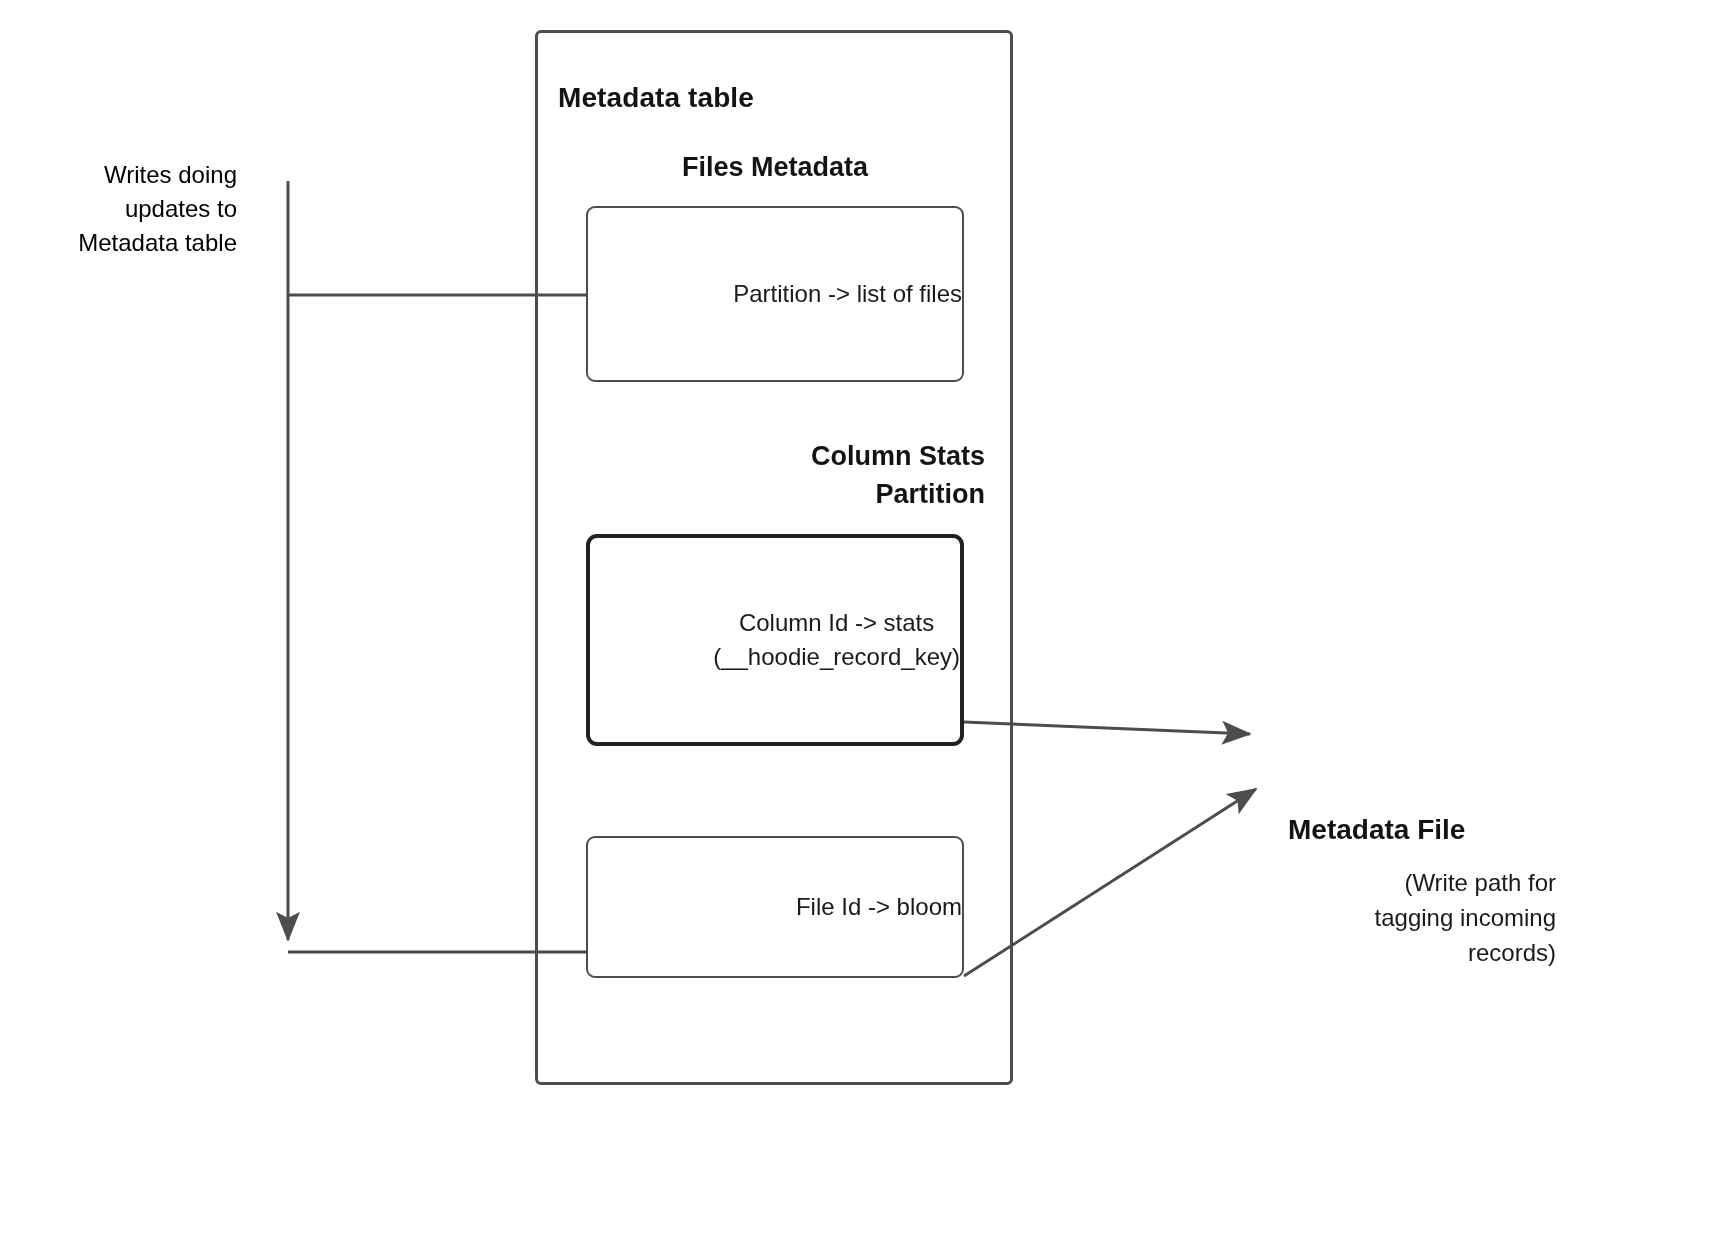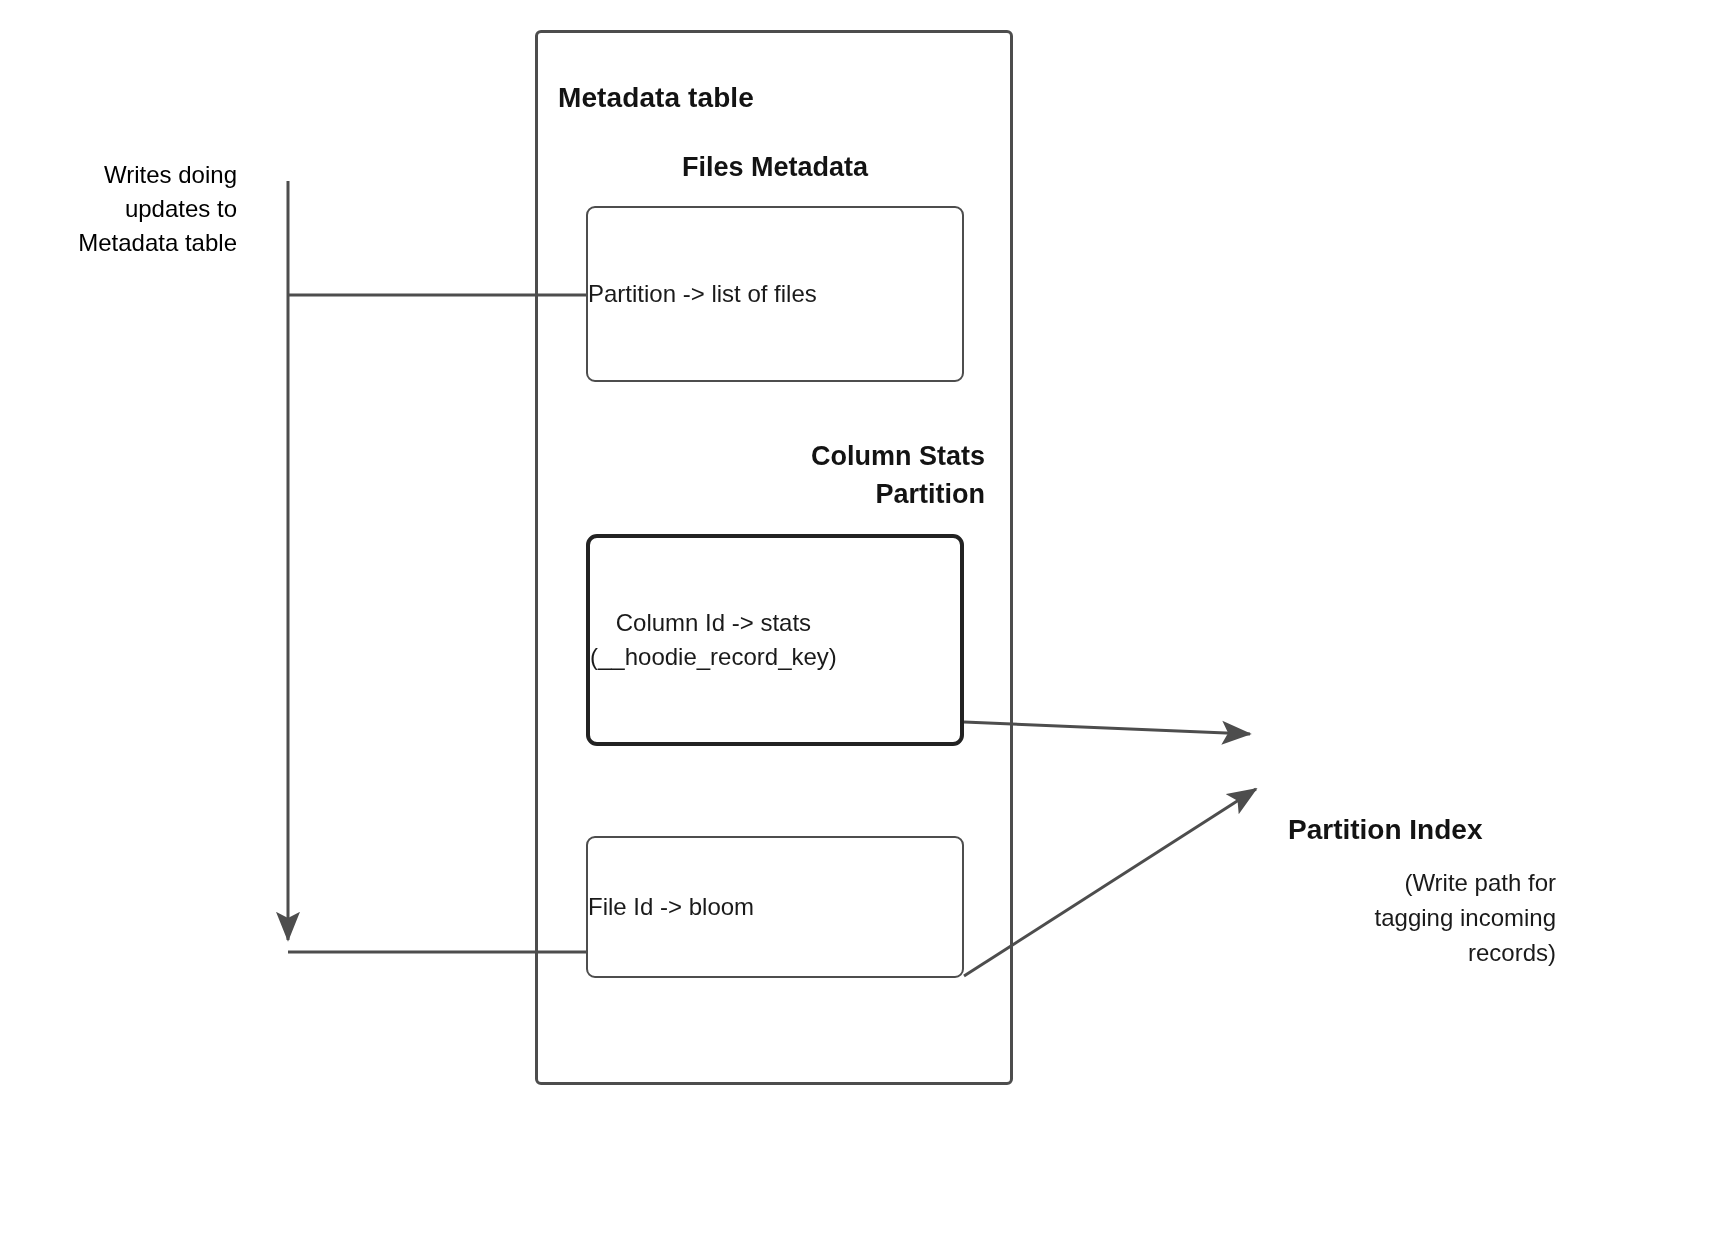--- a/index.html
+++ b/index.html
@@ -68,21 +68,21 @@
   
   .inner-box {
     position: absolute;
     left: 586px;
     width: 378px;
     border: 2.5px solid #4d4d4d;
     border-radius: 9px;
     box-sizing: border-box;
     display: flex;
     align-items: center;
-    justify-content: flex-start;
+    justify-content: flex-end;
     text-align: center;
     background: transparent;
   }
   .inner-box .inner-text {
     font-size: 24px;
     color: #1a1a1a;
     line-height: 1.42;
   }
   #files-box    { top: 206px;  height: 176px; }
   #colstats-box { top: 534px;  height: 212px; border-width: 4px; border-color: #222; border-radius: 11px; }
@@ -157,16 +157,16 @@
 
   <div id="colstats-head" class="part-head">Column Stats<br>Partition</div>
   <div id="colstats-box" class="inner-box">
     <span class="inner-text">Column Id  -&gt; stats<br>(__hoodie_record_key)</span>
   </div>
 
   <div id="bloom-box" class="inner-box">
     <span class="inner-text">File Id -&gt; bloom</span>
   </div>
 
-  <div id="mdindex-title" class="lbl">Partition Index</div>
+  <div id="mdindex-title" class="lbl">Metadata File</div>
   <div id="mdindex-note" class="lbl">(Write path for<br>tagging incoming<br>records)</div>
 
 </div>
 
 </body></html>

